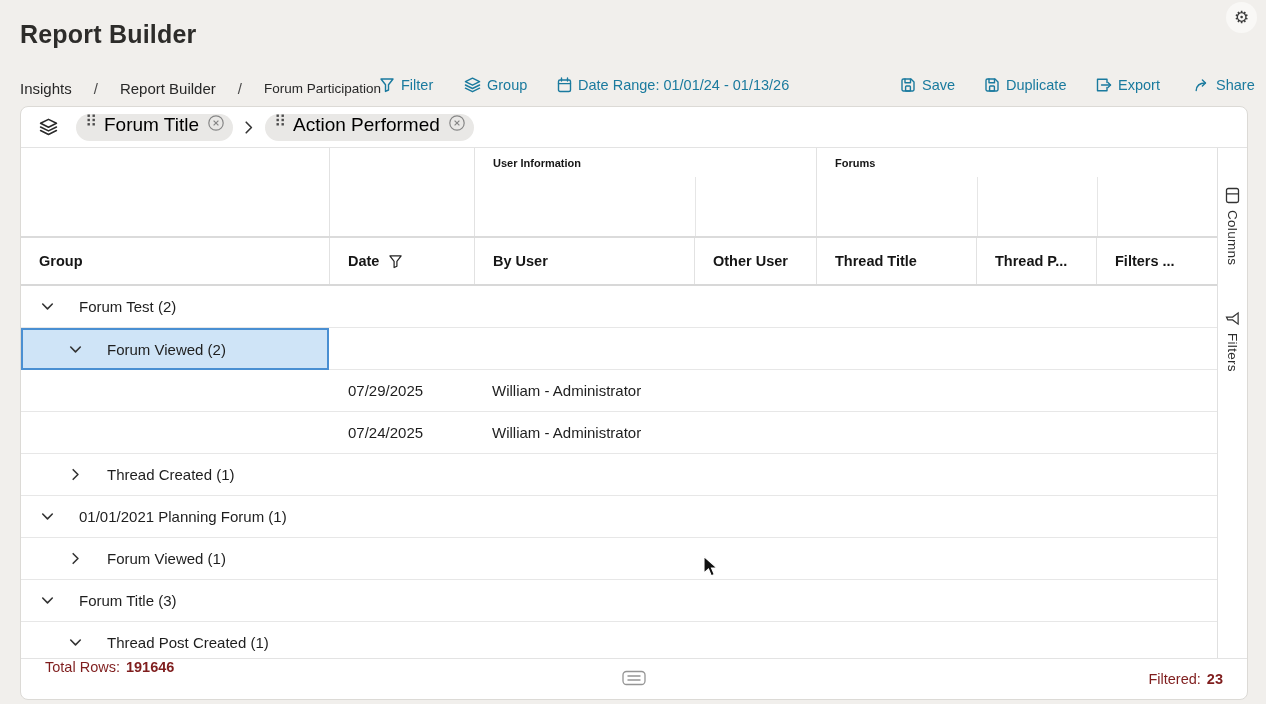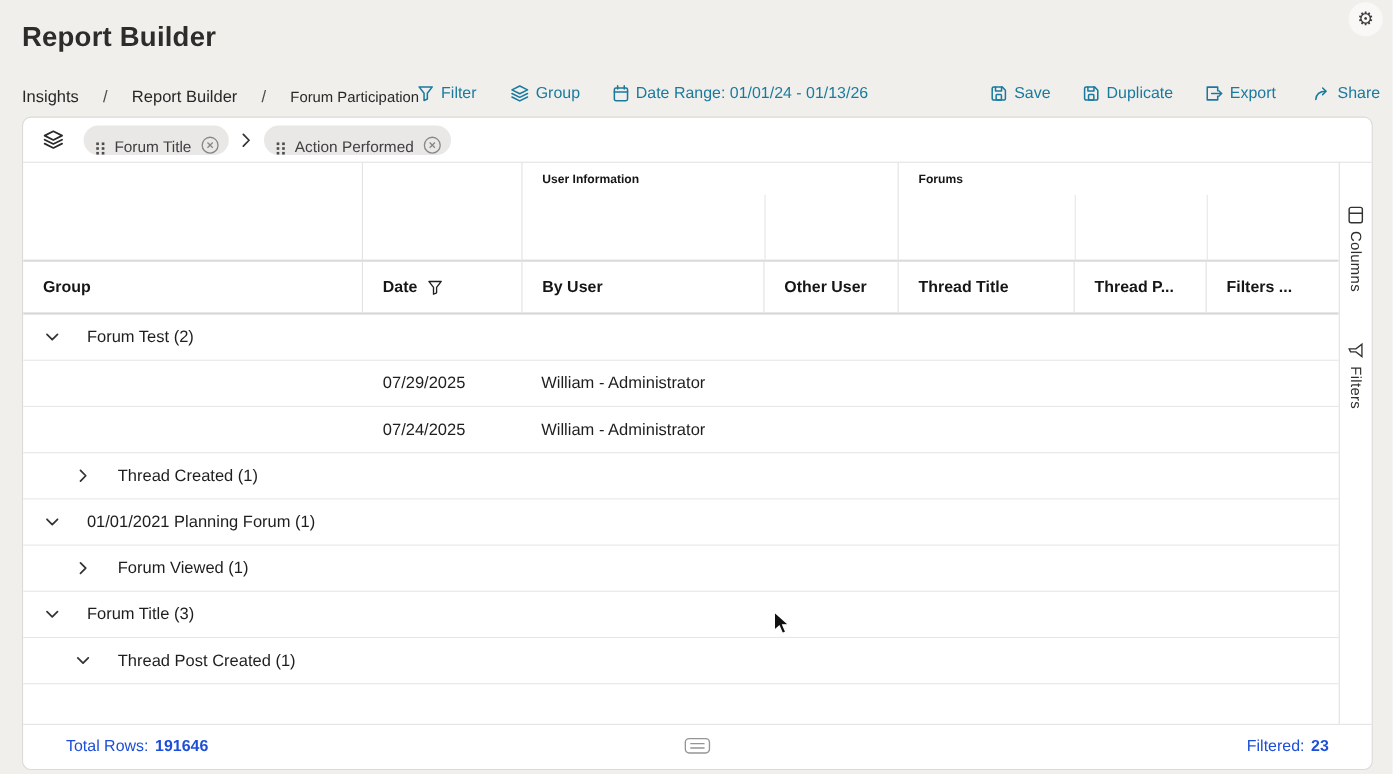--- a/index.html
+++ b/index.html
@@ -24,22 +24,22 @@
   .tbtn{position:absolute;top:77px;height:20px;display:flex;align-items:flex-start;gap:6px;
     color:var(--accent);font-size:14.5px;cursor:pointer;white-space:nowrap}
   .tbtn svg{stroke:currentColor;fill:none;stroke-width:1.4;stroke-linejoin:round;stroke-linecap:round}
   
   .panel{position:absolute;left:20px;top:106px;width:1228px;height:594px;box-sizing:border-box;
     background:#fff;border:1px solid var(--panel-border);border-radius:8px;
     display:flex;flex-direction:column;overflow:hidden}
   
   .gbar{height:41px;min-height:41px;border-bottom:1px solid var(--line);display:flex;align-items:center;padding:0 18px;box-sizing:border-box}
   .gbar .layers{margin-right:18px}
-  .chip{display:flex;align-items:flex-end;gap:8px;background:#e9e8e6;border-radius:14px;height:27px;
-    padding:0 8px 0 11px;font-size:14px;color:#404040;cursor:pointer}
+  .chip{display:flex;align-items:flex-start;gap:8px;background:#e9e8e6;border-radius:14px;height:27px;
+    padding:0 8px 0 11px;font-size:19px;color:#000000;cursor:pointer}
   .chip-sep{margin:0 12px}
   
   .pbody{flex:1;display:flex;min-height:0}
   .tablewrap{width:1196px;min-width:1196px;display:flex;flex-direction:column;overflow:hidden}
   .ghead{height:90px;min-height:90px;display:flex;border-bottom:2px solid #dbdbdb;box-sizing:border-box}
   .gh{box-sizing:border-box;position:relative;font-weight:700;font-size:11px;color:var(--header-text);padding:9px 0 0 18px}
   .gh+.gh{border-left:1px solid #e2e2e2}
   .gh .inner-div{position:absolute;top:29px;bottom:0;width:1px;background:#e6e6e6}
   .chead{height:48px;min-height:48px;display:flex;border-bottom:2px solid #d8d8d8;box-sizing:border-box}
   .ch{box-sizing:border-box;display:flex;align-items:center;gap:9px;padding-left:18px;
@@ -60,22 +60,22 @@
   .cell-byuser{position:absolute;left:471px}
   .chev svg{stroke:#333;fill:none;stroke-width:1.5;stroke-linecap:round;stroke-linejoin:round}
   
   .strip{flex:1;border-left:1px solid #e0e0e0;display:flex;flex-direction:column;align-items:center;
     padding-top:40px;gap:46px;box-sizing:border-box}
   .striptab{display:flex;flex-direction:column;align-items:center;gap:7px;color:#2e2e2e;cursor:pointer}
   .striptab .ticon{transform:rotate(90deg)}
   .striptab .ticon svg{stroke:#333;fill:none;stroke-width:1.3}
   .vtext{writing-mode:vertical-rl;font-size:13.5px;letter-spacing:.3px}
   
-  .pfooter{height:41px;min-height:41px;border-top:1px solid var(--line);display:flex;align-items:center;
-    padding:0 39px;box-sizing:border-box;font-size:14.5px;color:#1d4ed8;position:relative}
+  .pfooter{height:41px;min-height:41px;border-top:1px solid var(--line);display:flex;
+    padding:0 24px;box-sizing:border-box;font-size:14.5px;color:#7f1d1d;position:relative}
   .pfooter .val{font-weight:700;margin-left:6px}
   .pfooter .right{margin-left:auto;display:flex;align-items:center}
   .notes-btn{position:absolute;left:50%;top:11px;transform:translateX(-50%);cursor:pointer}
   .notes-btn svg{stroke:#959595;fill:none;stroke-width:1.3}
   
   .cursor{position:absolute;left:703px;top:556px;z-index:99;pointer-events:none}
 </style>
 </head>
 <body>
 
@@ -264,20 +264,30 @@
 
       <div class="row g1">
         <span class="chev">
             <svg width="17" height="17" viewBox="0 0 16 16">
               <path d="M3.5 5.7 L8 10.2 L12.5 5.7"></path>
             </svg>
           </span>
         <span class="lbl">Forum Test (2)</span>
       </div>
 
+      <div class="row">
+        <div class="selcell">
+          <span class="chev">
+              <svg width="17" height="17" viewBox="0 0 16 16">
+                <path d="M3.5 5.7 L8 10.2 L12.5 5.7"></path>
+              </svg>
+            </span>
+          <span class="lbl">Forum Viewed (2)</span>
+        </div>
+      </div>
 
       <div class="row">
         <span class="cell-date">07/29/2025</span>
         <span class="cell-byuser">William - Administrator</span>
       </div>
 
       <div class="row">
         <span class="cell-date">07/24/2025</span>
         <span class="cell-byuser">William - Administrator</span>
       </div>

